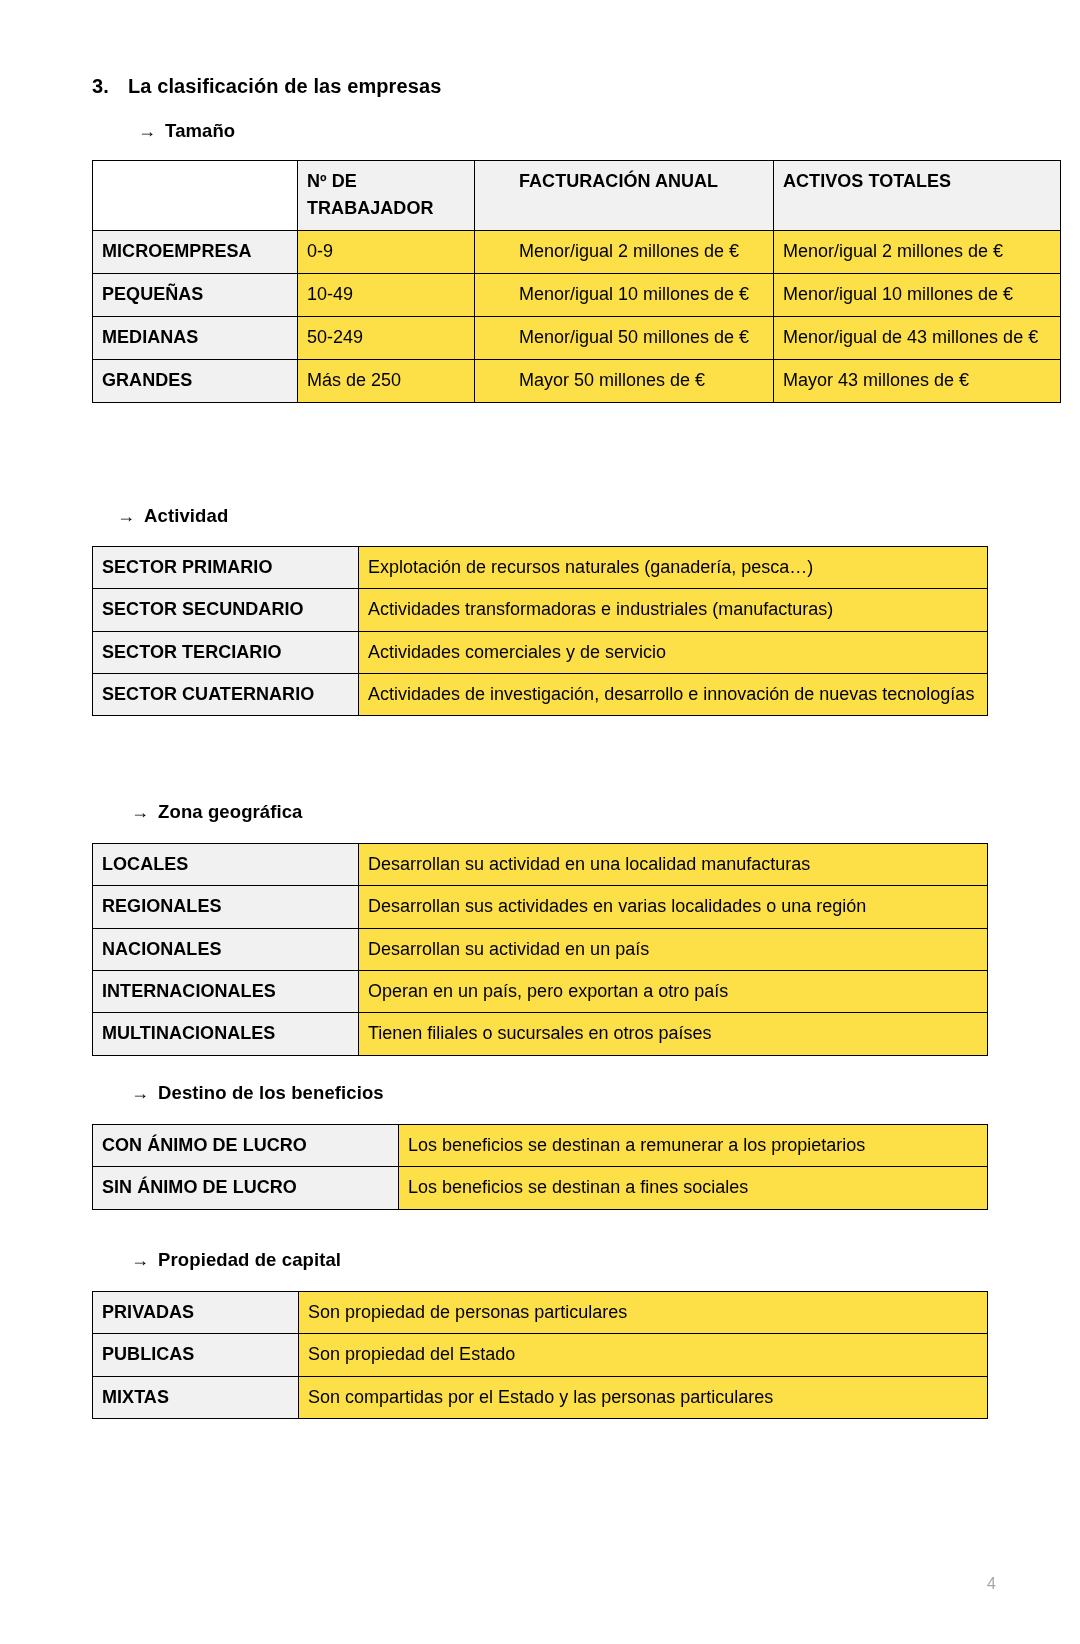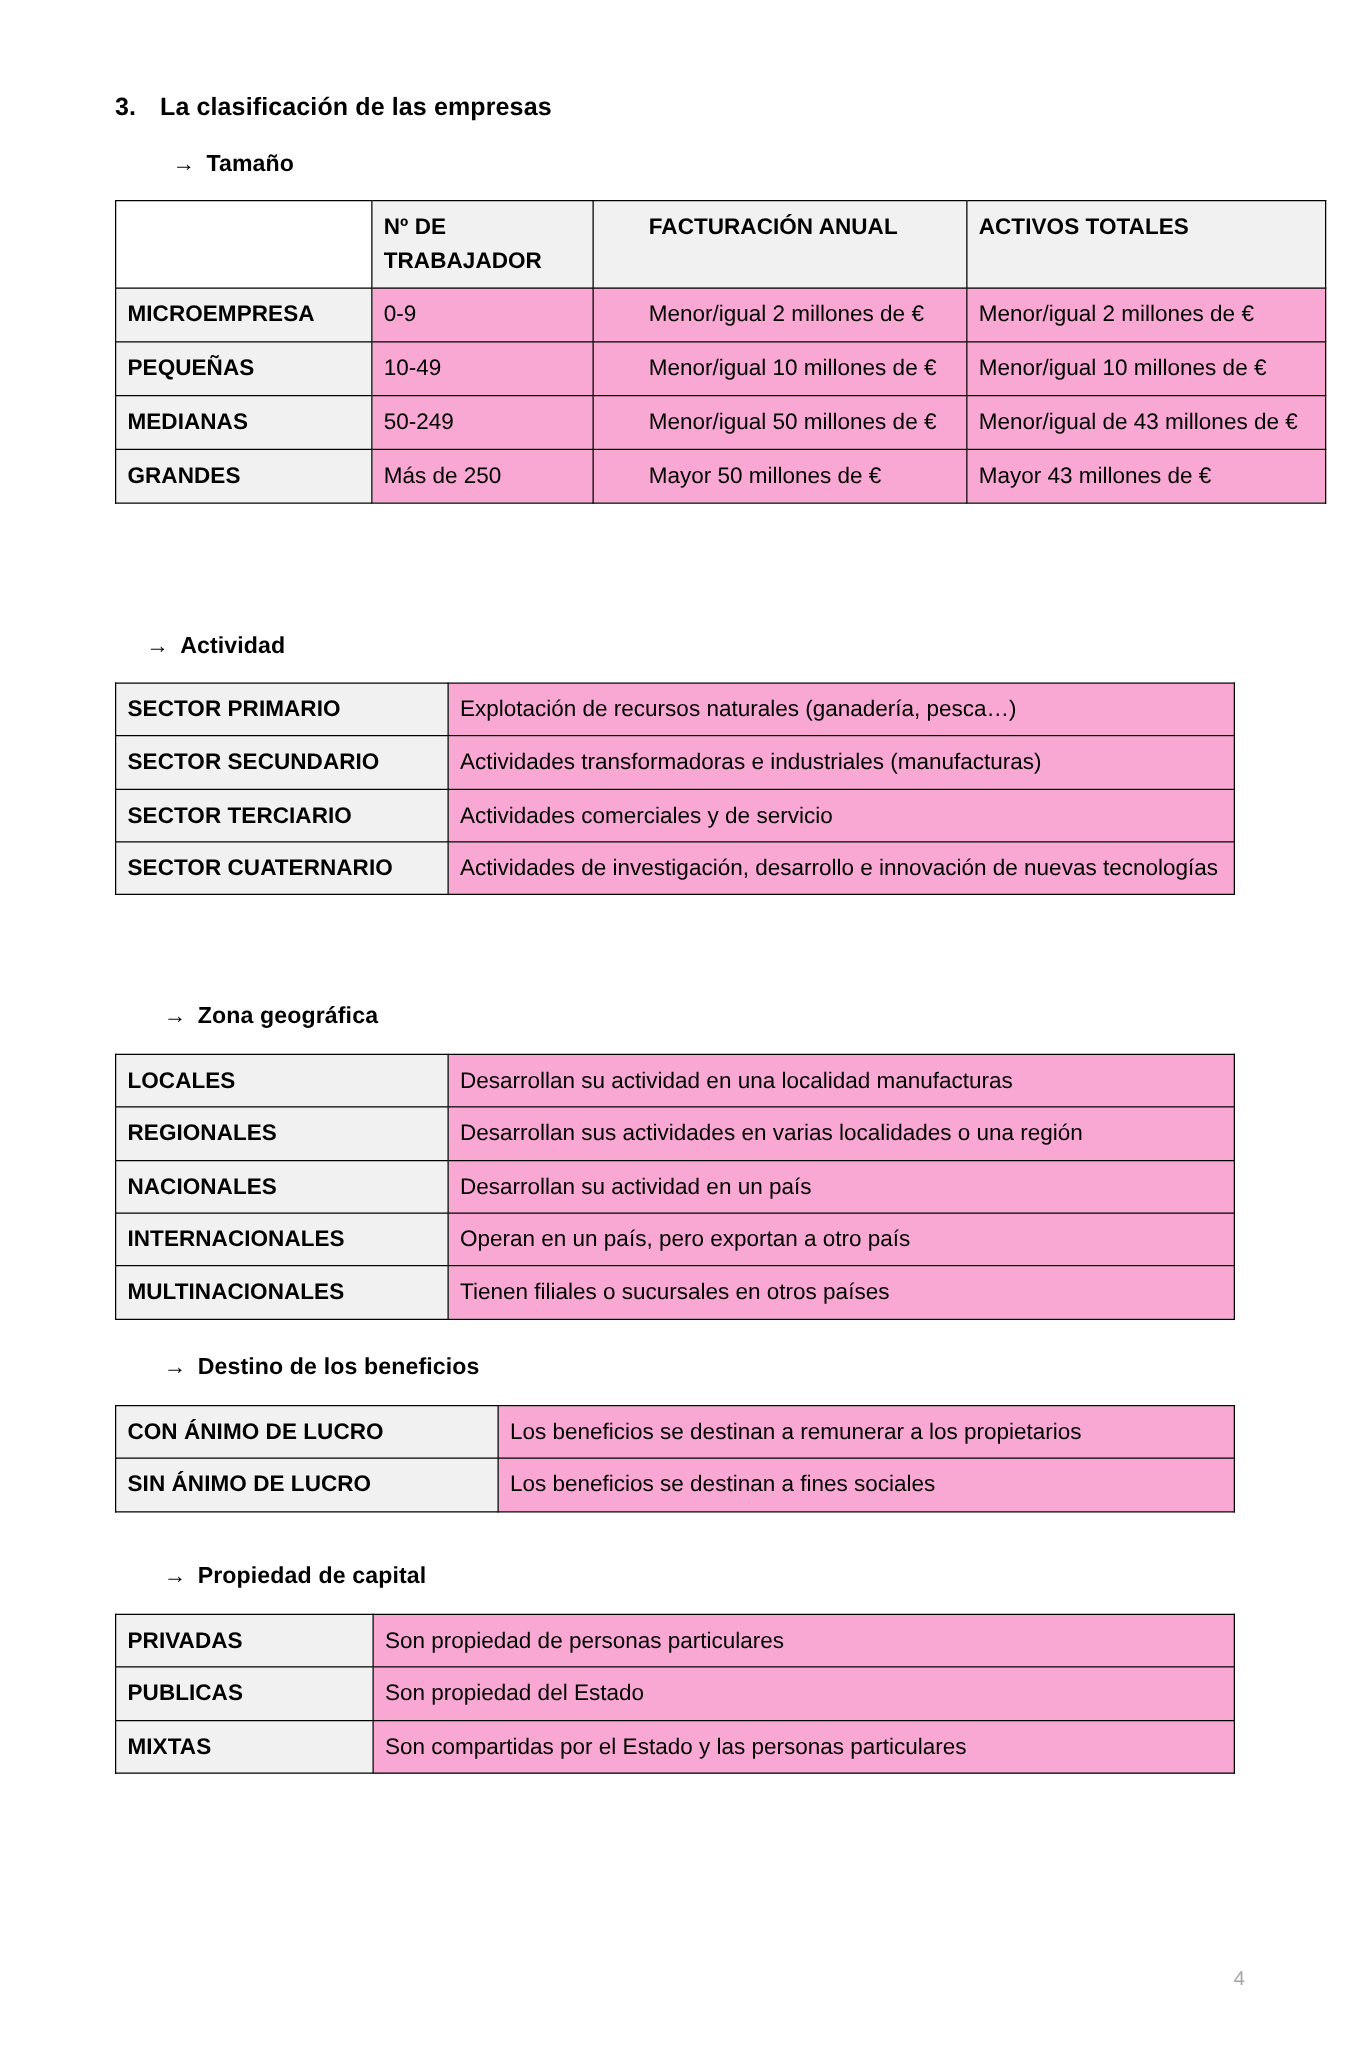--- a/index.html
+++ b/index.html
@@ -86,21 +86,21 @@
     font-weight: bold;
     letter-spacing: 0.05px;
   }
   td.blank {
     background: #ffffff;
     border-top: none;
     border-left: none;
     border-bottom: none;
   }
   td.val {
-    background: #f9a8d4;
+    background: #fde047;
     font-weight: normal;
   }
   td.just {
     text-align: justify;
     text-align-last: left;
   }
 
   
   #table-tamano {
     left: 92px;

